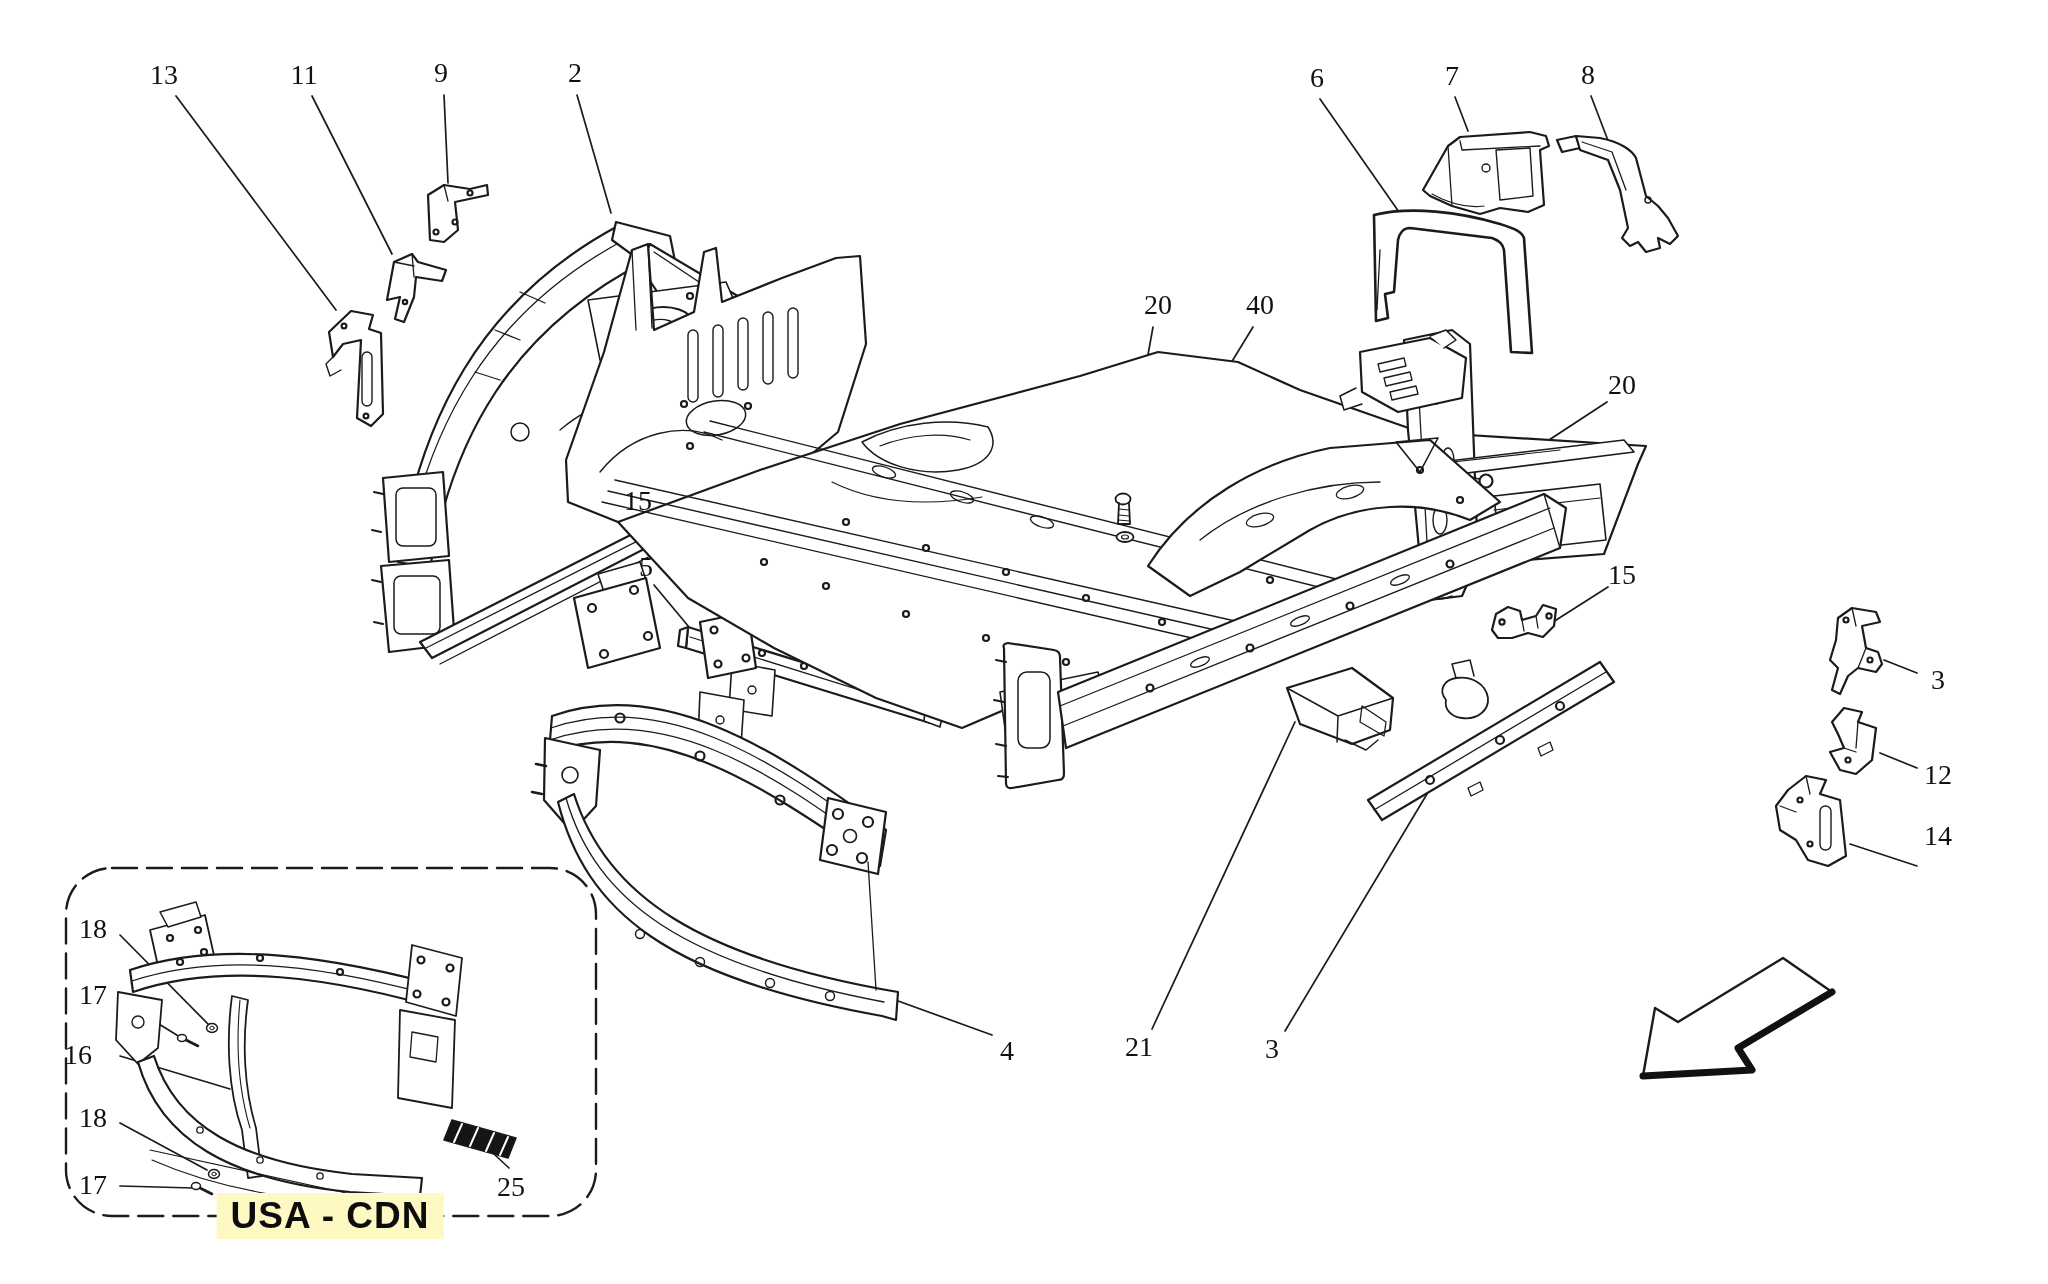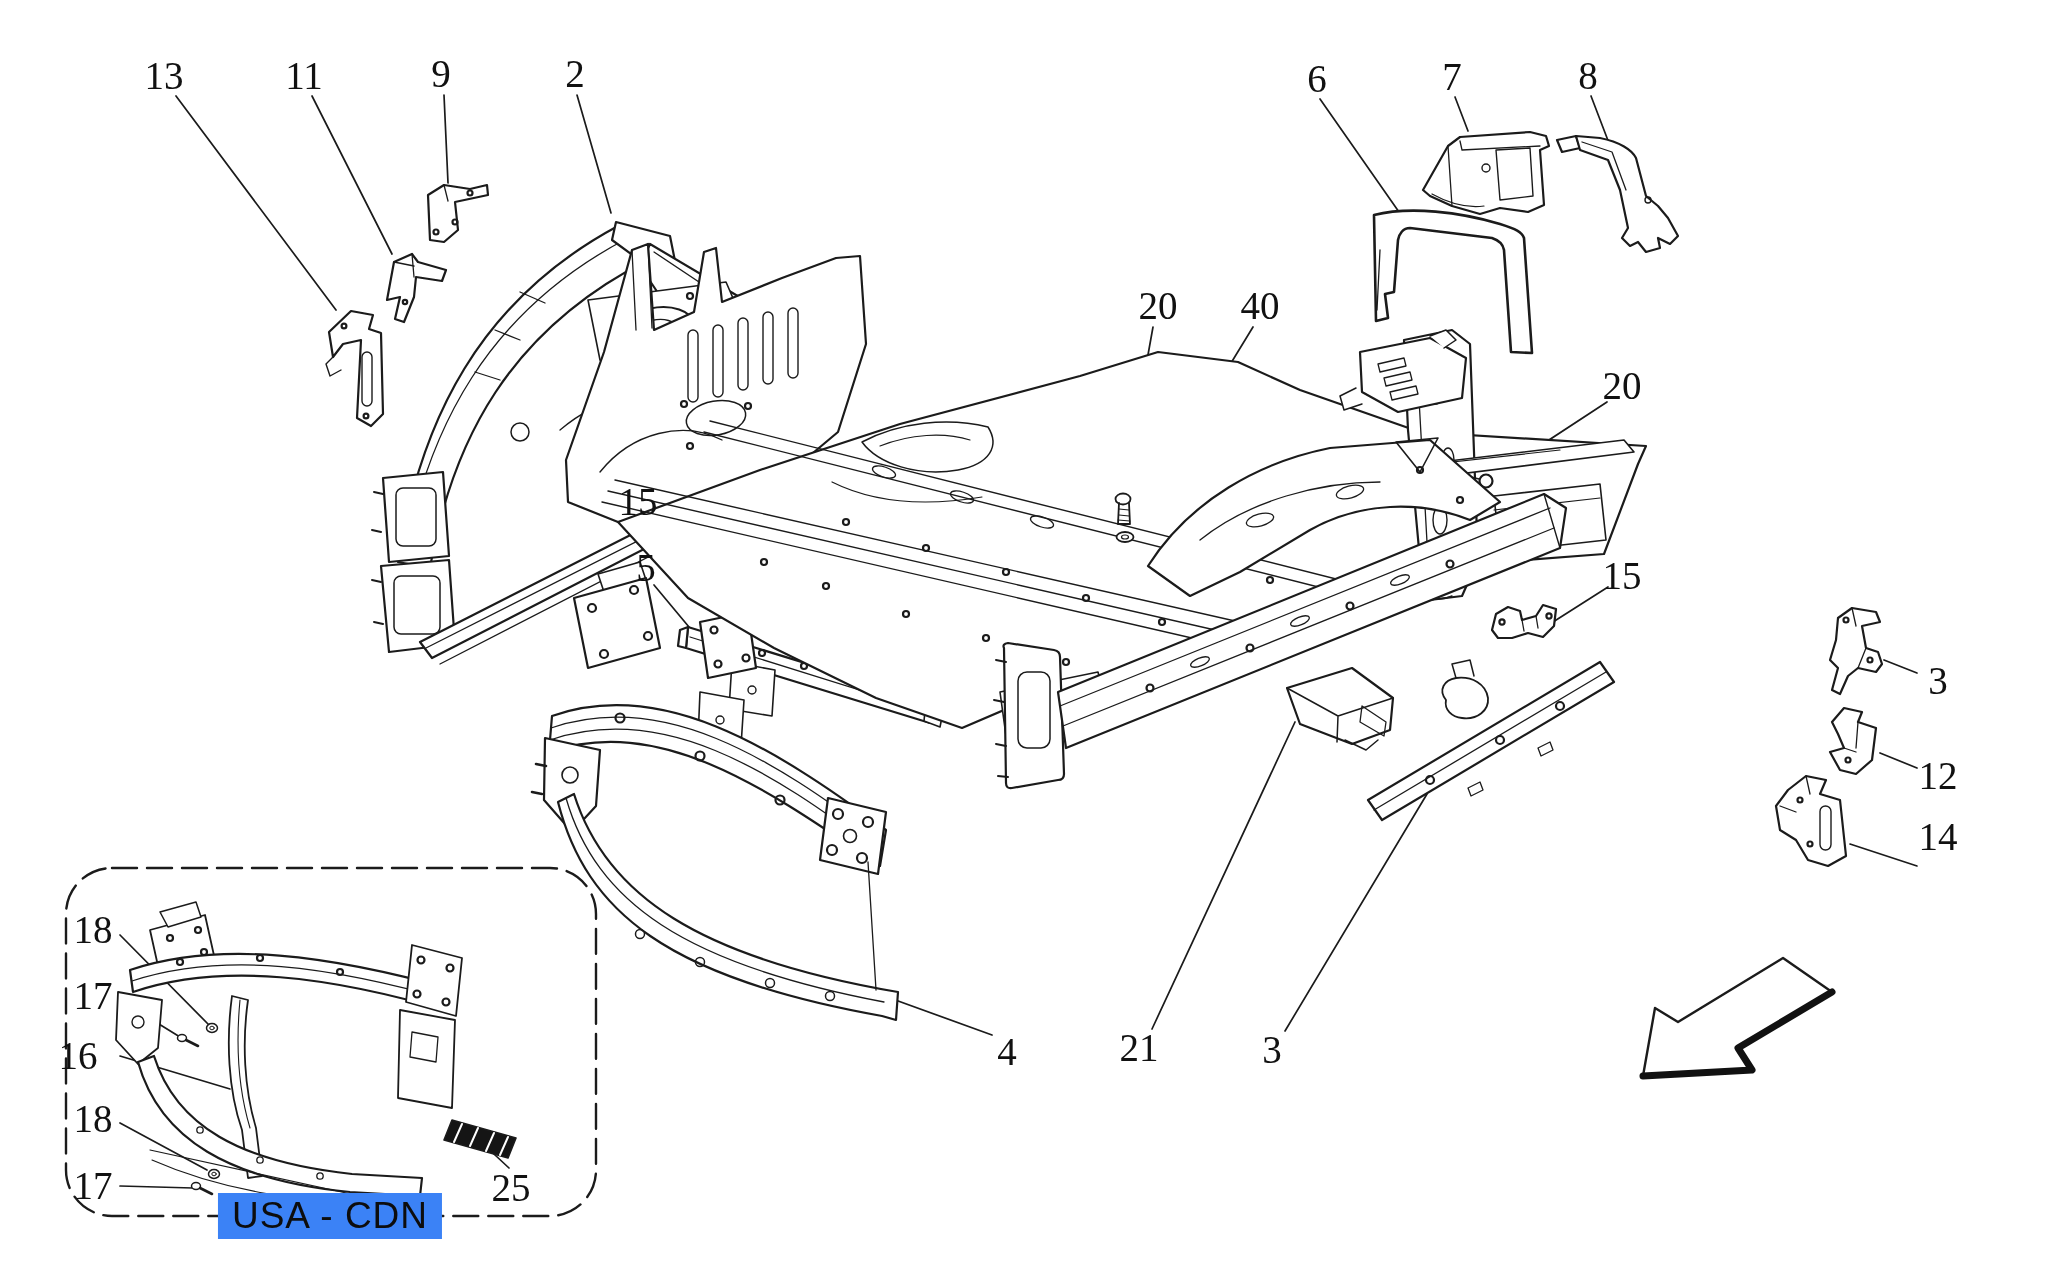--- a/index.html
+++ b/index.html
@@ -1,23 +1,23 @@
 <!DOCTYPE html>
 <html><head>
 <meta charset="utf-8">
 <style>
   html,body{margin:0;padding:0;background:#fff;}
   #stage{position:relative;width:2048px;height:1284px;background:#ffffff;overflow:hidden;
          font-family:"Liberation Serif", serif;}
   #art{position:absolute;left:0;top:0;}
-  .callout{position:absolute;transform:translate(-50%,-50%);font-size:39px;color:#111;
+  .callout{position:absolute;transform:translate(-50%,-50%);font-size:28px;color:#111;
            line-height:1;white-space:nowrap;}
   .inset-label{position:absolute;transform:translate(-50%,-50%);
-               font-family:"Liberation Sans", sans-serif;font-weight:normal;font-size:37px;
-               color:#0d0d0d;background:#3b82f6;padding:2px 14px;letter-spacing:1px;}
+               font-family:"Liberation Sans", sans-serif;font-weight:bold;font-size:37px;
+               color:#0d0d0d;background:#fef9c3;padding:2px 14px;letter-spacing:1px;}
   svg *{vector-effect:none;}
 </style>
 </head>
 <body>
 
 <div id="stage">
 
 <svg id="art" width="2048" height="1284" viewBox="0 0 2048 1284" fill="none" stroke="#1b1b1b" stroke-width="2.2" stroke-linejoin="round" stroke-linecap="round">
 
   <g stroke-width="1.7">

